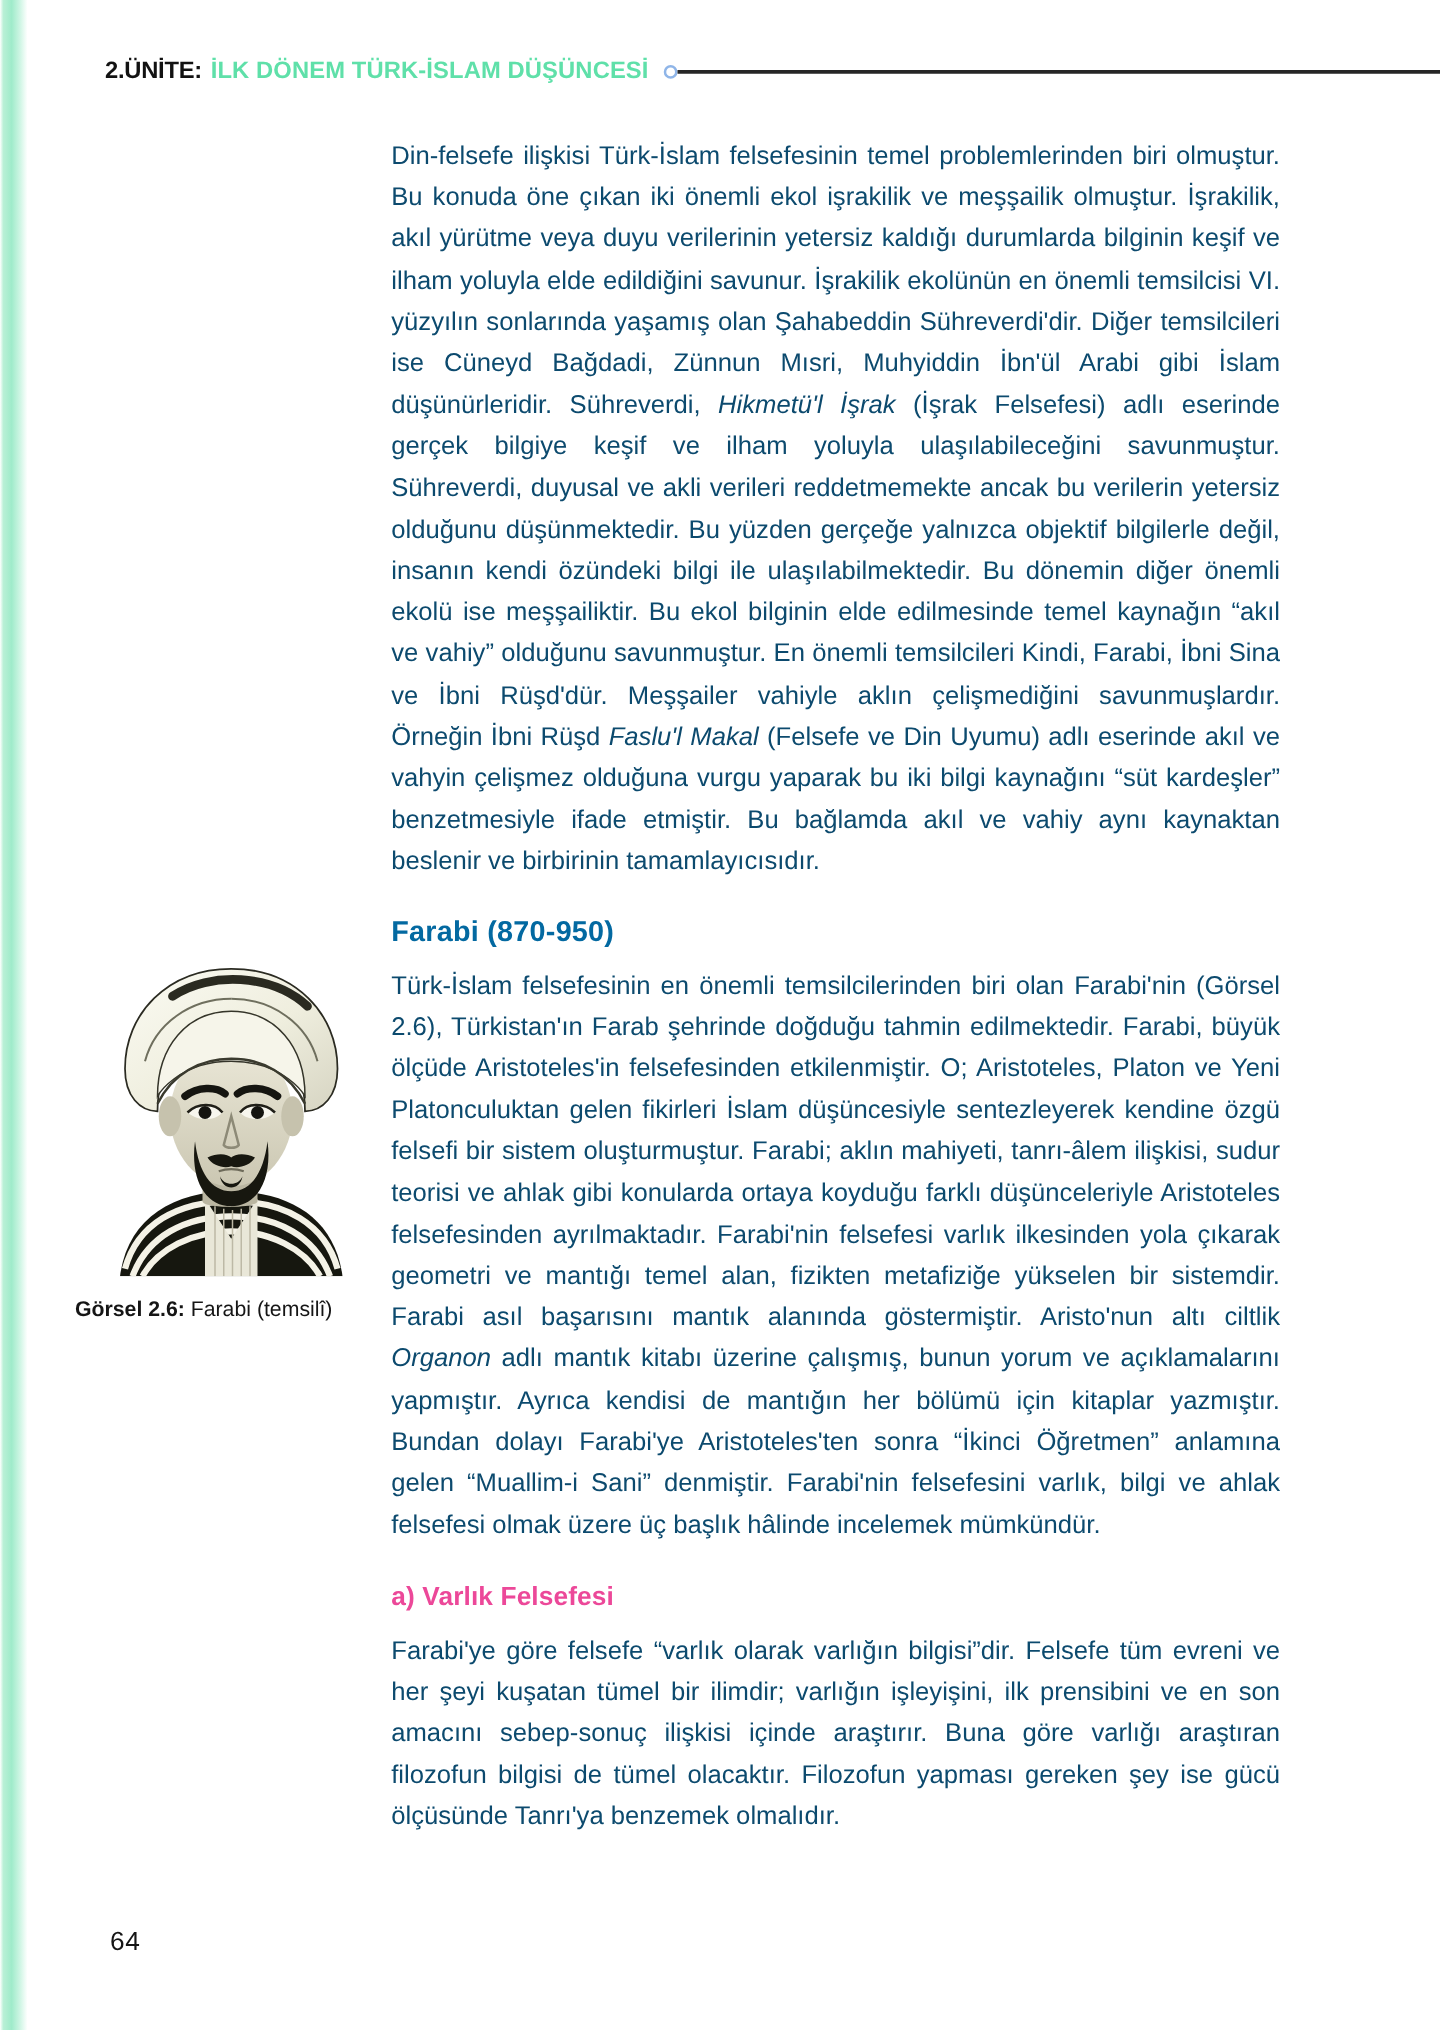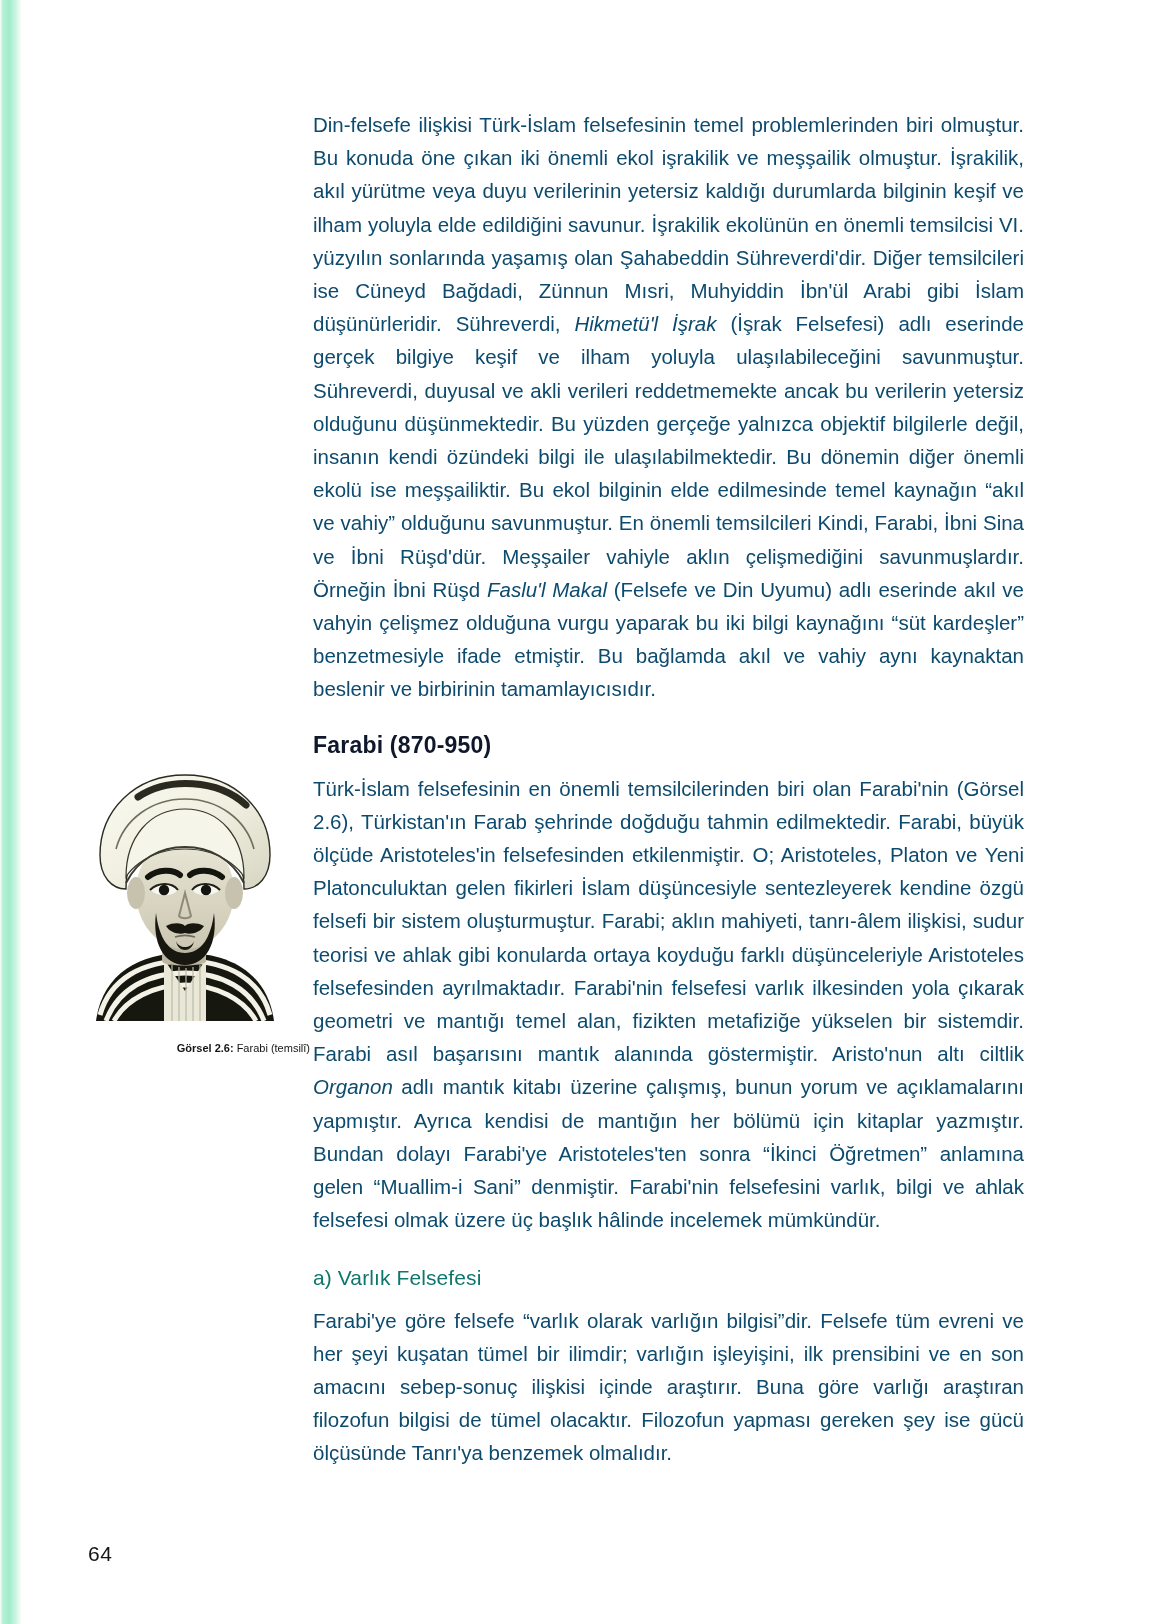--- a/index.html
+++ b/index.html
@@ -110,50 +110,50 @@
   }
   p.body-text i {
     font-style: italic;
   }
 
   h2.section-head {
     margin: 26px 0 13px 0;
     font-size: 23px;
     font-weight: bold;
     letter-spacing: 0.2px;
-    color: #0f172a;
+    color: #0369a1;
   }
   h3.sub-head {
     margin: 29px 0 14px 0;
     font-size: 21px;
-    font-weight: normal;
+    font-weight: bold;
     letter-spacing: 0.1px;
-    color: #0f766e;
+    color: #ec4899;
   }
 
   
   .figure {
     position: absolute;
     left: 0;
     top: 645px;
     width: 250px;
     text-align: center;
   }
   .figure-img {
     width: 215px;
     height: 268px;
     margin: 0 auto;
     display: block;
   }
   .figure-caption {
     margin-top: 16px;
-    font-size: 11px;
+    font-size: 17px;
     line-height: 22px;
     color: #151515;
-    text-align: right;
+    text-align: left;
   }
   .figure-caption b {
     font-weight: bold;
   }
 
   
   .folio {
     position: absolute;
     left: 88px;
     bottom: 58px;
@@ -162,20 +162,26 @@
     letter-spacing: 0.5px;
   }
 </style>
 </head>
 <body>
 
 <div class="page">
 
   <div class="edge-strip"></div>
 
+  <div class="header">
+    <span class="header-unit">2.ÜNİTE:</span>
+    <span class="header-title">İLK DÖNEM TÜRK-İSLAM DÜŞÜNCESİ</span>
+    <span class="header-dot"></span>
+    <span class="header-rule"></span>
+  </div>
 
   <div class="content">
 
     <div class="col-left">
       <div class="figure">
 
         <svg class="figure-img" viewBox="0 0 215 268">
           <defs>
             <clipPath id="headClip">
               <path d="M107 38 C152 38 176 74 176 122 C176 178 148 222 107 222

